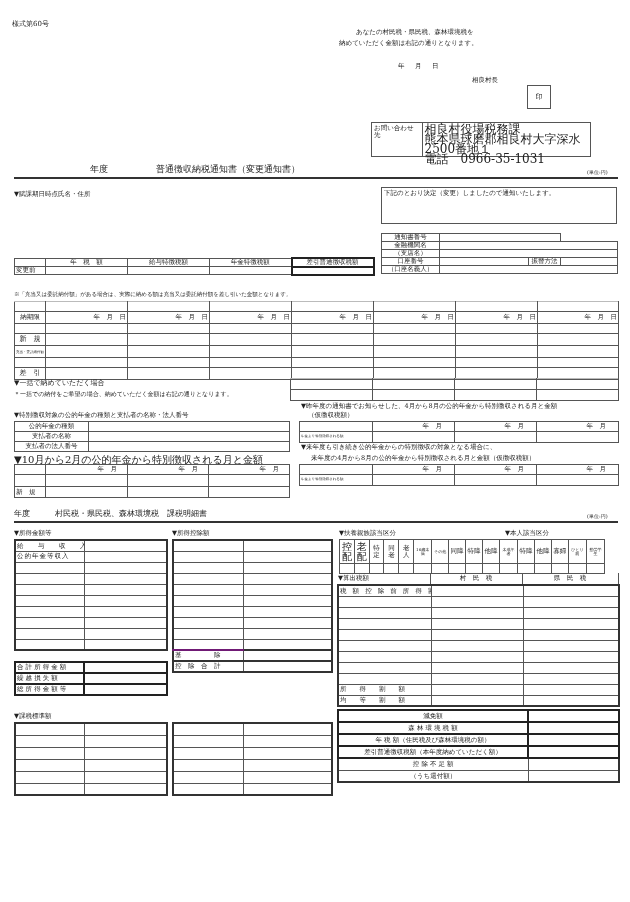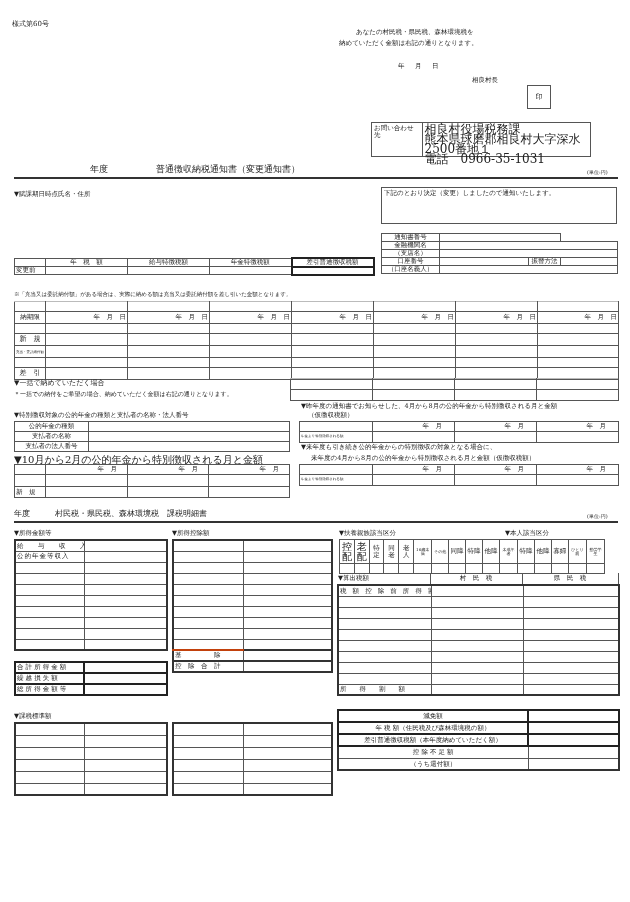--- a/index.html
+++ b/index.html
@@ -433,21 +433,21 @@
       </tr>
       <tr style="height:11px">
         <td></td>
         <td></td>
       </tr>
       <tr style="height:11px">
         <td></td>
         <td></td>
       </tr>
   <tr style="height:11px">
-        <td class="lft" style="border-top:2px solid #c2410c">基　　　　　除</td>
+        <td class="lft" style="border-top:2px solid #701a75">基　　　　　除</td>
         <td style="border-top:2px solid #333"></td>
       </tr>
   <tr style="height:11px">
         <td class="lft" style="border-top:2px solid #333">控　除　合　計</td>
         <td style="border-top:2px solid #333"></td>
       </tr>
 </tbody>
   </table>
 
 <div class="abs t" style="left:339px;top:530px;font-size:6.5px">▼扶養親族該当区分</div>
@@ -557,20 +557,25 @@
       <tr style="height:11px">
         <td></td>
         <td></td>
         <td></td>
       </tr>
   <tr style="height:11px">
         <td class="lft">所　　得　　割　　額</td>
         <td></td>
         <td></td>
       </tr>
+  <tr style="height:11px">
+        <td class="lft">均　　等　　割　　額</td>
+        <td></td>
+        <td></td>
+      </tr>
 </tbody>
   </table>
 
 <div class="abs t" style="left:14px;top:713px;font-size:6.5px">▼課税標準額</div>
 <table style="left:14px;top:722px;width:152px;border:2px solid #333">
   <colgroup>
       <col style="width:69px">
       <col style="width:83px">
     </colgroup>
   <tbody>
@@ -637,20 +642,24 @@
   <colgroup>
       <col style="width:190px">
       <col style="width:91px">
     </colgroup>
   <tbody>
       <tr style="height:12px">
         <td class="thick">減免額</td>
         <td class="thick"></td>
       </tr>
   <tr style="height:12px">
+        <td class="thick">森 林 環 境 税 額</td>
+        <td class="thick"></td>
+      </tr>
+  <tr style="height:12px">
         <td class="thick">年 税 額（住民税及び森林環境税の額）</td>
         <td class="thick"></td>
       </tr>
   <tr style="height:12px">
         <td class="thick">差引普通徴収税額（本年度納めていただく額）</td>
         <td class="thick"></td>
       </tr>
   <tr style="height:12px">
         <td>控 除 不 足 額</td>
         <td></td>

